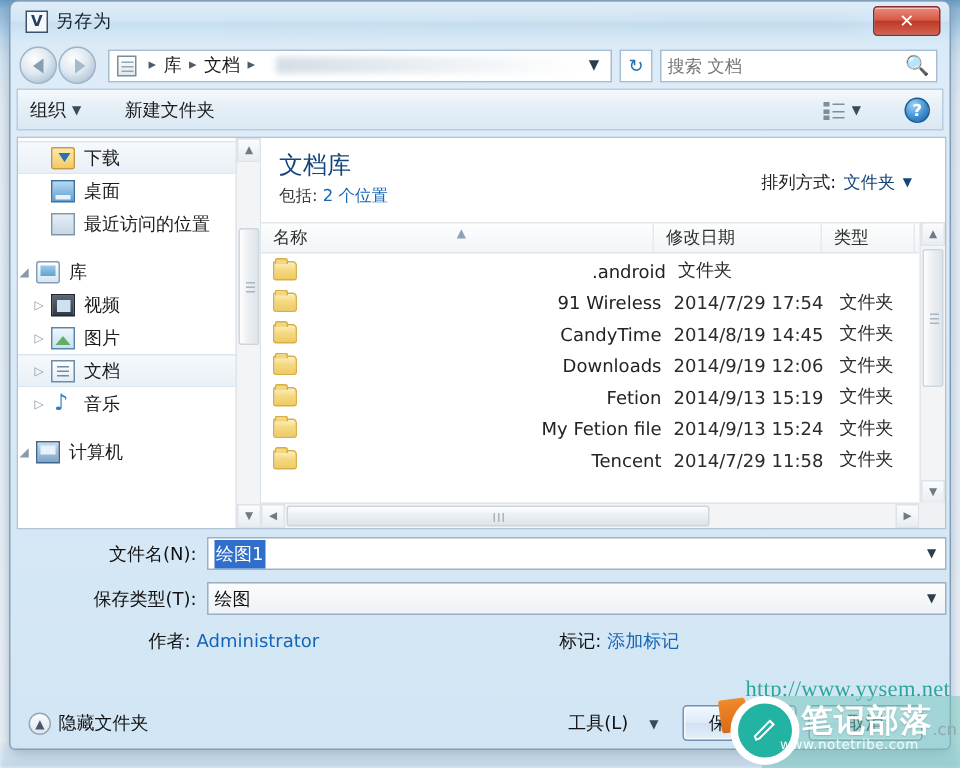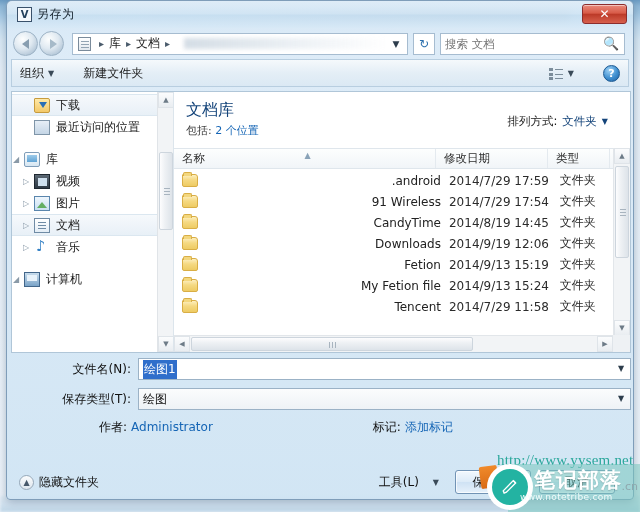--- a/index.html
+++ b/index.html
@@ -420,20 +420,25 @@
 
     <div class="navpane">
       <div class="nav-list">
           <div class="nav-item sel indent">
             <span class="nav-arrow"></span>
             <span class="nav-ico ic-dl"></span>
             <span>下载</span>
           </div>
           <div class="nav-item indent">
             <span class="nav-arrow"></span>
+            <span class="nav-ico ic-desk"></span>
+            <span>桌面</span>
+          </div>
+          <div class="nav-item indent">
+            <span class="nav-arrow"></span>
             <span class="nav-ico ic-recent"></span>
             <span>最近访问的位置</span>
           </div>
           <div class="nav-gap"></div>
           <div class="nav-item">
             <span class="nav-arrow">◢</span>
             <span class="nav-ico ic-lib"></span>
             <span>库</span>
           </div>
           <div class="nav-item indent">
@@ -497,21 +502,20 @@
         </div>
         <div class="col type">
           <span>类型</span>
         </div>
       </div>
 
       <div class="rows">
           <div class="row">
             <span class="fold-ico"></span>
             <span class="cell-name">.android</span>
-            <span class="cell-date">2014/7/29 17:59</span>
             <span class="cell-type">文件夹</span>
           </div>
           <div class="row">
             <span class="fold-ico"></span>
             <span class="cell-name">91 Wireless</span>
             <span class="cell-date">2014/7/29 17:54</span>
             <span class="cell-type">文件夹</span>
           </div>
           <div class="row">
             <span class="fold-ico"></span>

